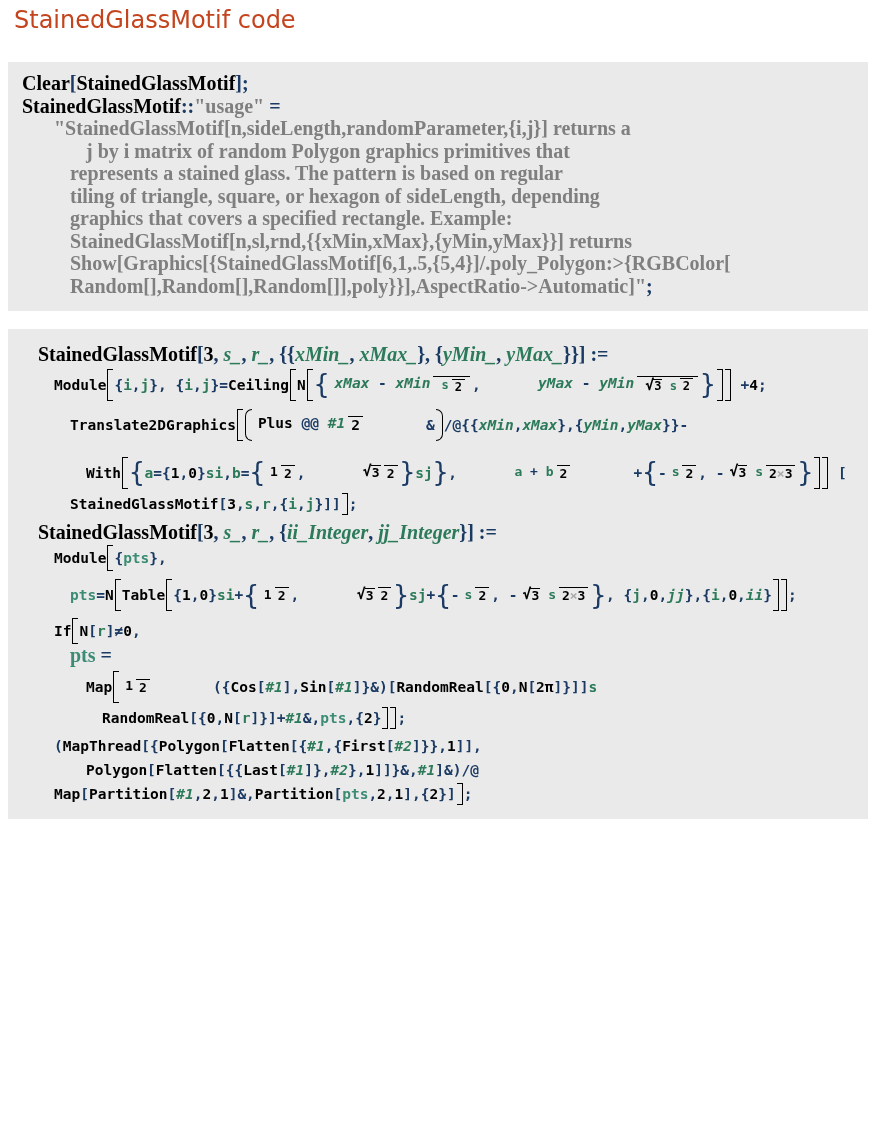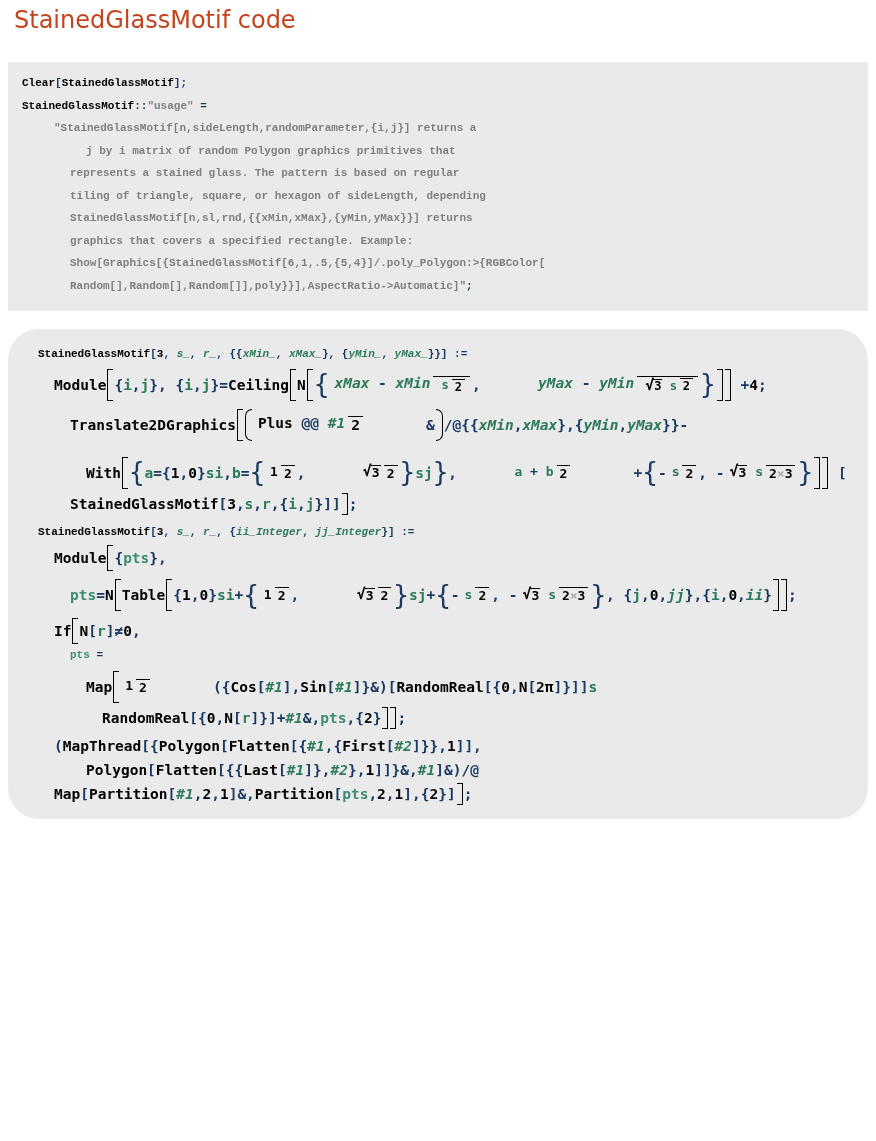--- a/index.html
+++ b/index.html
@@ -33,26 +33,26 @@
   }
 
   
   .cell {
     background: #EAEAEA;
     margin: 0 8px;
     padding: 10px 12px 10px 14px;
     box-sizing: border-box;
   }
   #cell-usage { margin-top: 30px; padding-bottom: 14px; }
-  #cell-defs  { margin-top: 18px; padding-top: 14px; padding-bottom: 14px; border-radius: 31px; }
+  #cell-defs  { margin-top: 18px; padding-top: 14px; padding-bottom: 14px; }
 
   .line {
     white-space: pre;
-    font-family: Liberation Mono, monospace;
-    font-size: 11px;
+    font-family: Liberation Serif, serif;
+    font-size: 20px;
     line-height: 22.5px;
     color: #000000;
     font-weight: bold;
   }
 
   
   .sym     { color: #000000; font-weight: bold; }
   .str     { color: #7F7F7F; font-weight: bold; }
   .pat     { color: #2C7A5A; font-weight: bold; font-style: italic; }
   .loc     { color: #2C7A5A; font-weight: bold; font-style: normal; }
@@ -144,22 +144,22 @@
   <div class="cell" id="cell-usage">
 
     <div class="line"><span class="sym">Clear</span><span class="punc">[</span><span class="sym">StainedGlassMotif</span><span class="punc">]</span><span class="punc">;</span></div>
 
     <div class="line"><span class="sym">StainedGlassMotif</span><span class="punc">::</span><span class="str">"usage"</span> <span class="punc">=</span></div>
 
     <div class="line indent-2"><span class="str">"StainedGlassMotif[n,sideLength,randomParameter,{i,j}] returns a</span></div>
     <div class="line indent-4"><span class="str">j by i matrix of random Polygon graphics primitives that</span></div>
     <div class="line indent-3"><span class="str">represents a stained glass. The pattern is based on regular</span></div>
     <div class="line indent-3"><span class="str">tiling of triangle, square, or hexagon of sideLength, depending</span></div>
+    <div class="line indent-3"><span class="str">graphics that covers a specified rectangle. Example:</span></div>
     <div class="line indent-3"><span class="str">StainedGlassMotif[n,sl,rnd,{{xMin,xMax},{yMin,yMax}}] returns</span></div>
-    <div class="line indent-3"><span class="str">graphics that covers a specified rectangle. Example:</span></div>
     <div class="line indent-3"><span class="str">Show[Graphics[{StainedGlassMotif[6,1,.5,{5,4}]/.poly_Polygon:&gt;{RGBColor[</span></div>
     <div class="line indent-3"><span class="str">Random[],Random[],Random[]],poly}}],AspectRatio-&gt;Automatic]"</span><span class="punc">;</span></div>
   </div>
 
   <div class="cell" id="cell-defs">
 
     <div class="line indent-1"><span class="sym">StainedGlassMotif</span><span class="punc">[</span><span class="num">3</span><span class="punc">,</span> <span class="pat">s_</span><span class="punc">,</span> <span class="pat">r_</span><span class="punc">,</span> <span class="punc">{{</span><span class="pat">xMin_</span><span class="punc">,</span> <span class="pat">xMax_</span><span class="punc">},</span> <span class="punc">{</span><span class="pat">yMin_</span><span class="punc">,</span> <span class="pat">yMax_</span><span class="punc">}}]</span> <span class="punc">:=</span></div>
 
     <div class="mline indent-2" style="margin-top:3px">
       <span class="sym">Module</span><span class="bracket-l"></span><span class="punc">{</span><span class="loc">i</span><span class="punc">,</span> <span class="loc">j</span><span class="punc">},</span>&nbsp;<span class="punc">{</span><span class="loc">i</span><span class="punc">,</span> <span class="loc">j</span><span class="punc">}</span> <span class="punc">=</span> <span class="sym">Ceiling</span><span class="bracket-l"></span><span class="sym">N</span><span class="bracket-l"></span><span class="brace-l">{</span>

